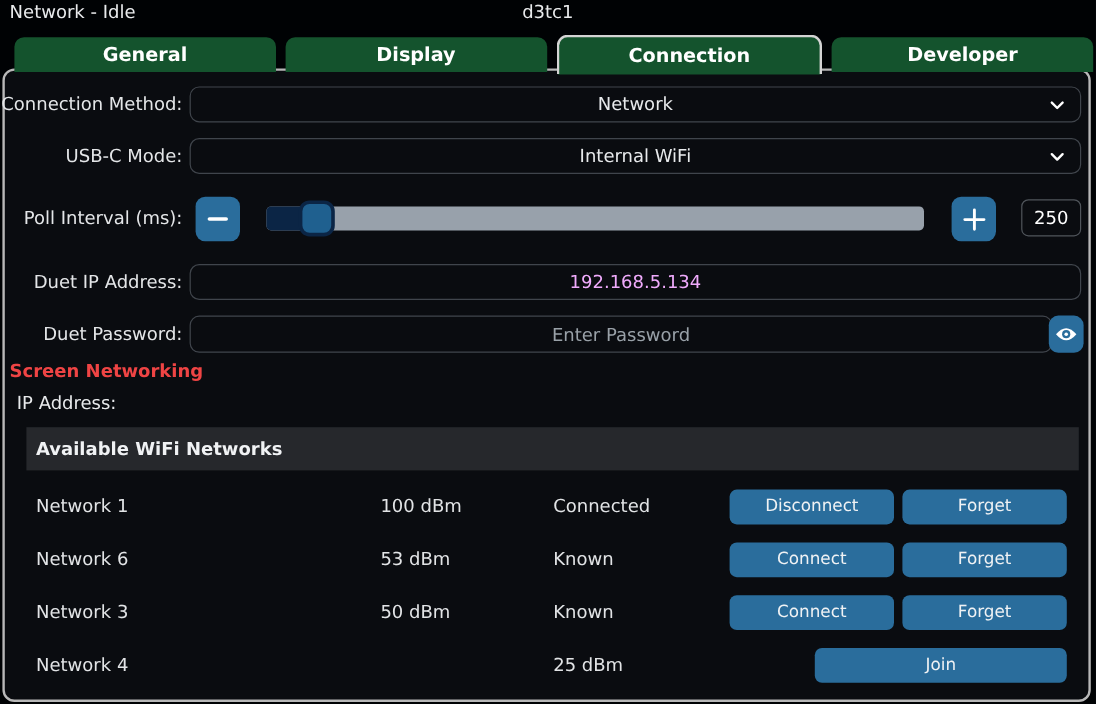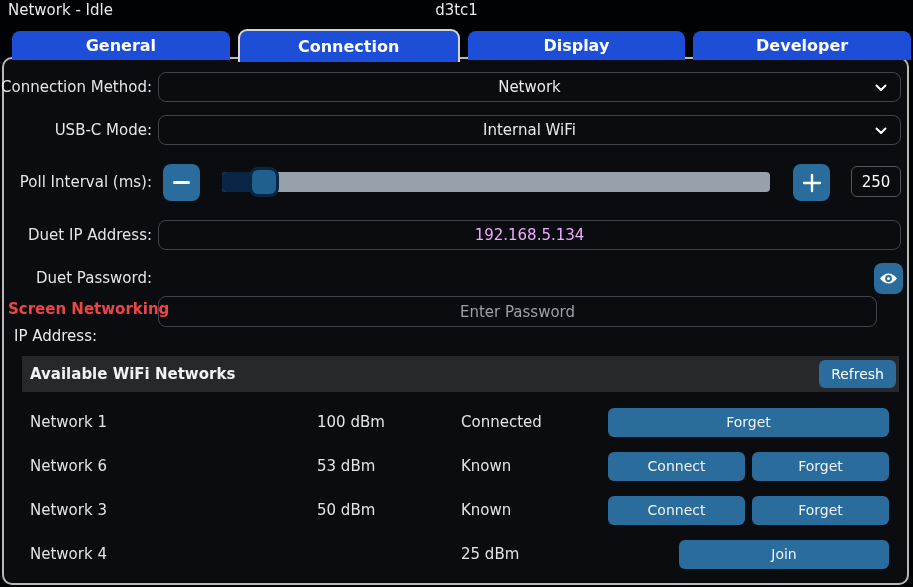--- a/index.html
+++ b/index.html
@@ -12,21 +12,21 @@
     overflow: hidden;
   }
 
   
   .topbar-status { position:absolute; left:8px; top:1px; font-size:15px; z-index:4; }
   .topbar-host   { position:absolute; left:0; top:1px; width:100%; text-align:center; font-size:15px; z-index:3; }
 
   
   .tabs { position:absolute; left:12px; top:31px; width:899px; display:flex; gap:8px; align-items:flex-start; z-index:3; }
   .tab {
-    flex:1; height:29px; background:#1d4ed8; color:#fff;
+    flex:1; height:29px; background:#14532d; color:#fff;
     border-radius:8px 8px 0 0; border:none;
     display:flex; align-items:center; justify-content:center;
     font-weight:bold; font-size:16px; font-family:inherit; cursor:pointer;
   }
   .tab.active {
     height:33px; margin-top:-2px;
     border:2px solid #d4d4d4; border-bottom:none;
     border-radius:9px 9px 0 0;
   }
 
@@ -65,21 +65,21 @@
     color:#fff; text-align:center; font-size:15px; font-family:inherit;
   }
 
   .text-input {
     position:absolute; left:158px; background:transparent;
     border:1px solid #40454c; border-radius:8px;
     color:#f0abfc; text-align:center; font-size:15px; font-family:inherit;
   }
   .text-input::placeholder { color:#99a1a8; opacity:1; }
   #ip-input { top:220px; width:743px; height:30px; }
-  #pw-input { top:263px; width:719px; height:31px;margin-top:33px; }
+  #pw-input { top:263px; width:719px; height:31px; }
 
   .eye-btn {
     position:absolute; left:874px; top:263px; width:29px; height:31px;
     background:#2a6d9c; border:none; border-radius:8px;
     display:flex; align-items:center; justify-content:center; cursor:pointer; line-height:0;
   }
 
   .section-heading { position:absolute; left:8px; top:300px; font-size:15px; font-weight:bold; color:#ef4444; }
   .ip-line { position:absolute; left:14px; top:327px; font-size:15px; }
 
@@ -107,22 +107,22 @@
   .row-btn.join { flex:0 0 210px; margin-left:auto; }
 </style>
 </head>
 <body>
 
 <div class="topbar-status">Network - Idle</div>
 <div class="topbar-host">d3tc1</div>
 
 <div class="tabs">
   <button class="tab">General</button>
+  <button class="tab">Display</button>
   <button class="tab active">Connection</button>
-  <button class="tab">Display</button>
   <button class="tab">Developer</button>
 </div>
 
 <div class="panel"></div>
 
 <div class="content">
 
   <div class="field-label" style="top:72px; line-height:30px;">Connection Method:</div>
   <div class="select" style="top:72px;">
     <span>Network</span>
@@ -174,28 +174,28 @@
         <circle cx="9.5" cy="7.5" r="1.5" fill="#fff"></circle>
       </svg>
     </span>
   </button>
 
   <div class="section-heading">Screen Networking</div>
   <div class="ip-line">IP Address:</div>
 
   <div class="wifi-header">
     <span class="title">Available WiFi Networks</span>
-    <button class="refresh-btn">Refresh</button>
   </div>
   <div class="wifi-list">
       <div class="wifi-row">
         <div>Network 1</div>
         <div>100 dBm</div>
         <div>Connected</div>
         <div class="btn-cell">
+          <button class="row-btn">Disconnect</button>
           <button class="row-btn">Forget</button>
         </div>
       </div>
       <div class="wifi-row">
         <div>Network 6</div>
         <div>53 dBm</div>
         <div>Known</div>
         <div class="btn-cell">
           <button class="row-btn">Connect</button>
           <button class="row-btn">Forget</button>

